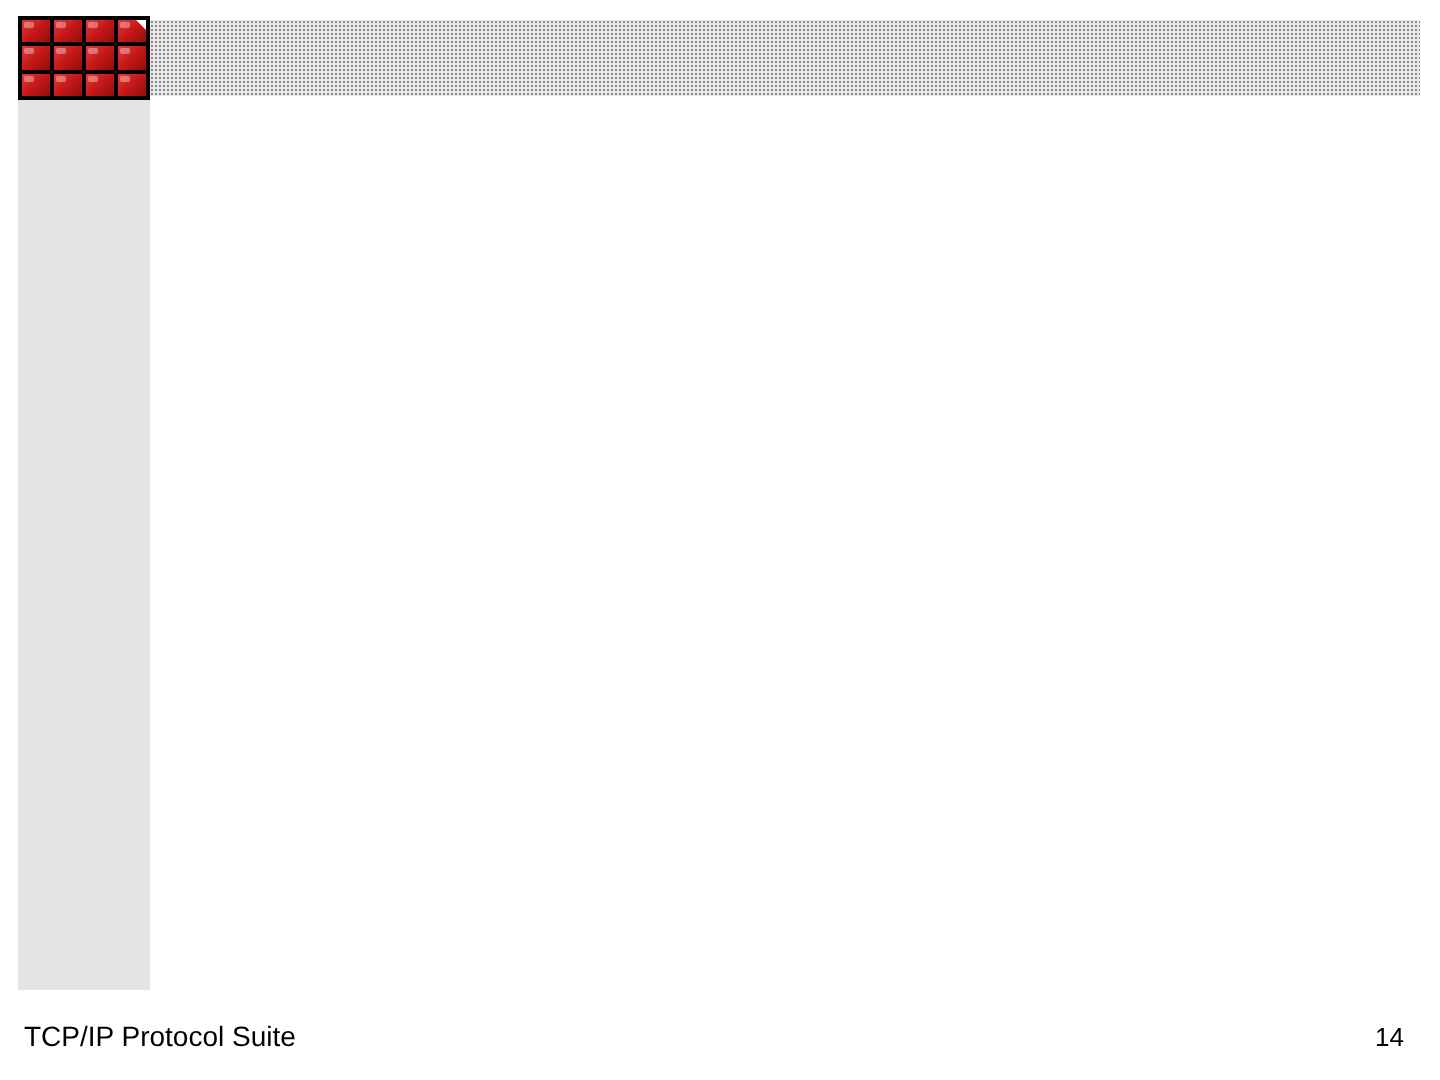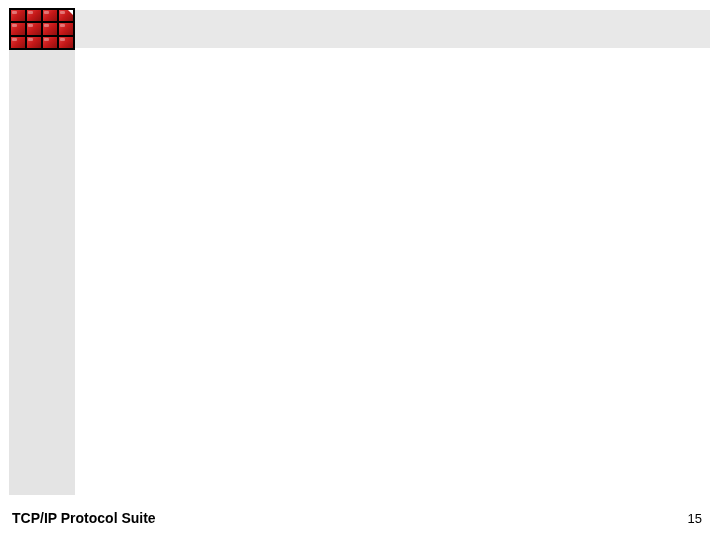--- a/index.html
+++ b/index.html
@@ -66,21 +66,21 @@
       left: 9px;
       width: 66px;
       bottom: 45px;
       background: #e4e4e4;
     }
     .footer-title {
       position: absolute;
       left: 12px;
       bottom: 14px;
       font-size: 14px;
-      font-weight: bold;
+      font-weight: normal;
       color: #000000;
       margin-top: 28px;
     }
     .footer-page {
       position: absolute;
       right: 18px;
       bottom: 14px;
       font-size: 13px;
       color: #000000;
     }
@@ -101,13 +101,13 @@
   <div class="logo-cell"></div>
   <div class="logo-cell"></div>
   <div class="logo-cell"></div>
   <div class="logo-cell"></div>
   <div class="logo-cell"></div>
 </div>
 
 <div class="sidebar"></div>
 
 <div class="footer-title">TCP/IP Protocol Suite</div>
-<div class="footer-page">15</div>
+<div class="footer-page">14</div>
 
 </body></html>

